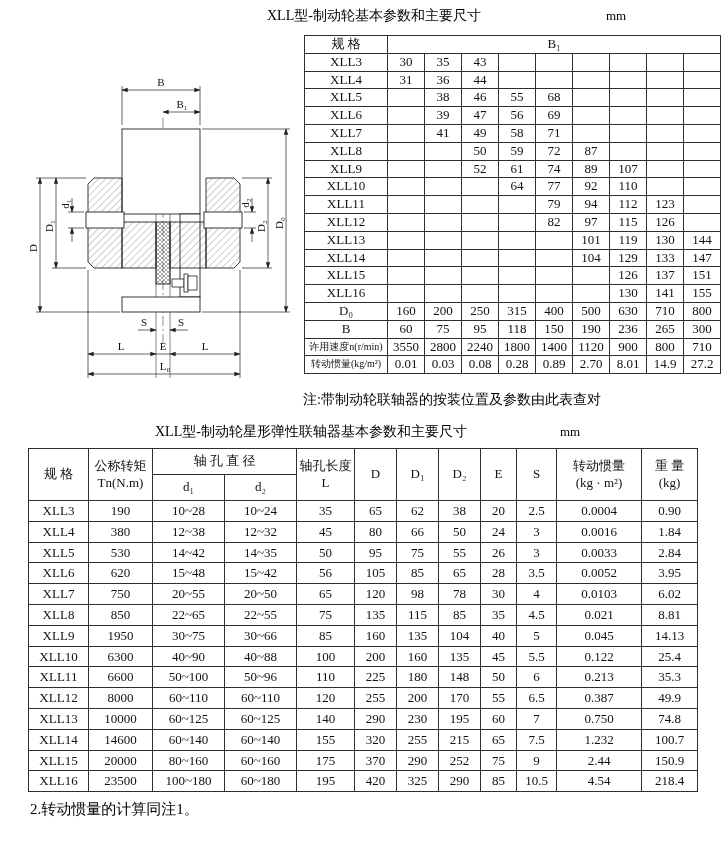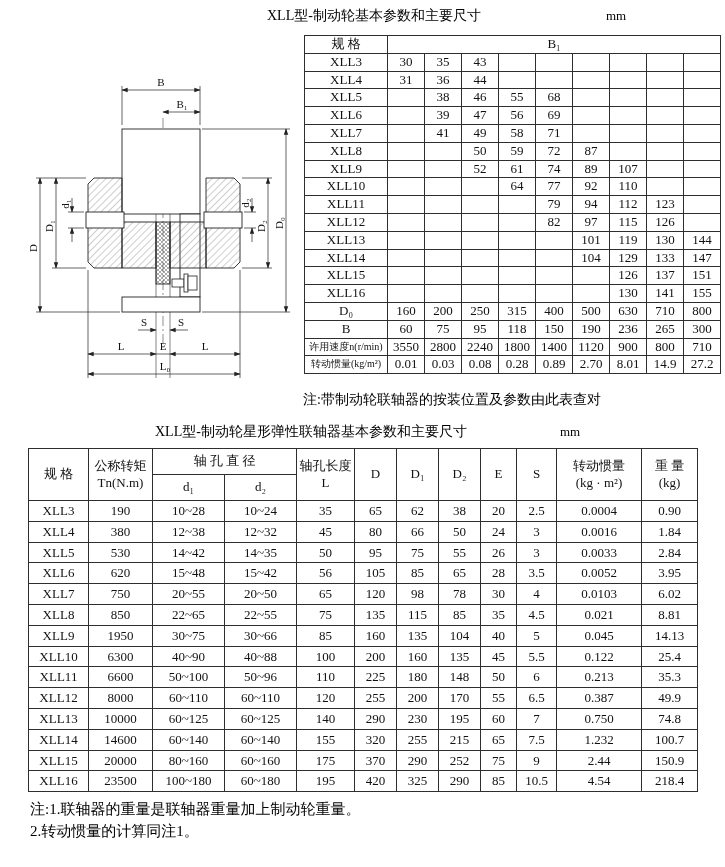--- a/index.html
+++ b/index.html
@@ -615,17 +615,16 @@
           <td>290</td>
           <td>85</td>
           <td>10.5</td>
           <td>4.54</td>
           <td>218.4</td>
         </tr>
       </tbody>
   </table>
 
   <div class="abs footnotes" style="left:30px;top:798px;">
-    <div>注:1.联轴器的重量是联轴器重量加上制动轮重量。</div>
     <div class="indent">2.转动惯量的计算同注1。</div>
   </div>
 
 </div>
 
 </body></html>

